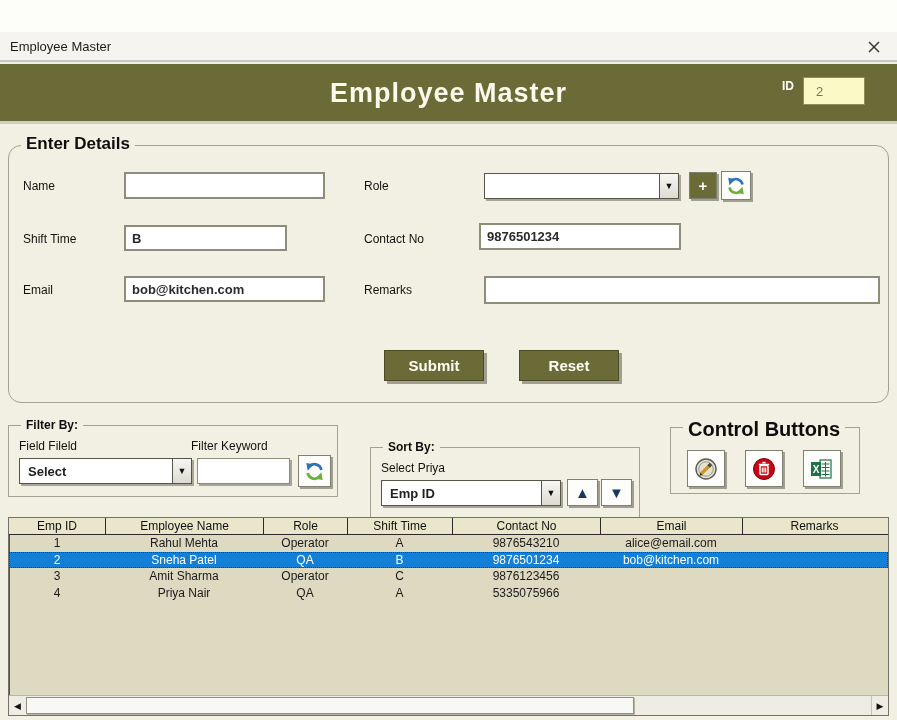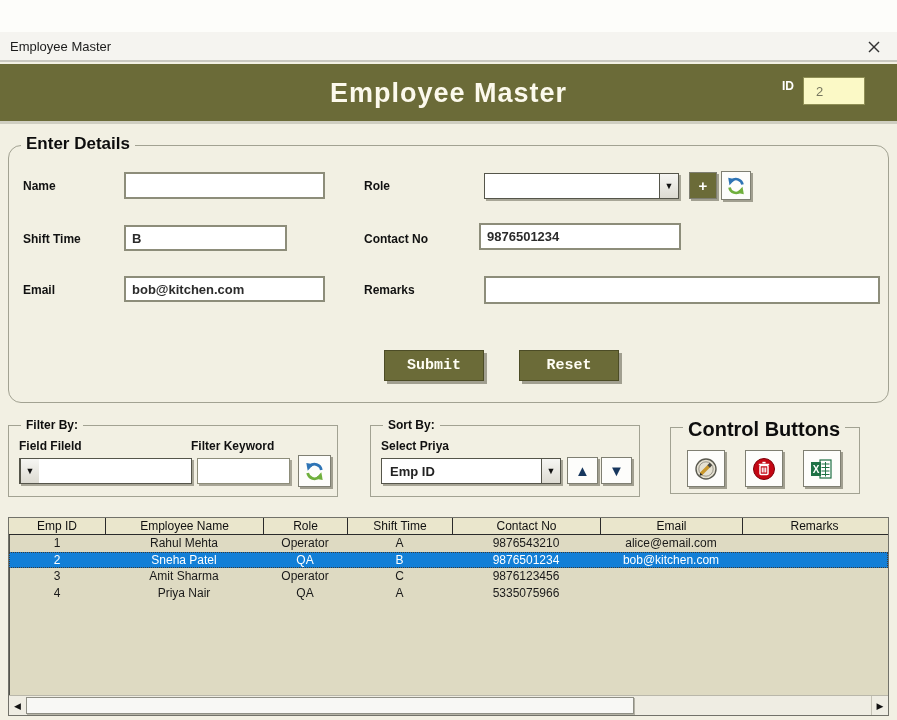--- a/index.html
+++ b/index.html
@@ -23,39 +23,39 @@
   .id-label { position:absolute; left:782px; top:15px; font-size:12px; font-weight:bold; color:#fff; }
   .id-box { position:absolute; left:803px; top:13px; width:62px; height:28px;
             background:#FBF9C6; border:1px solid #8f8f55; font-size:13px; color:#77775f;
             padding:6px 0 0 12px; }
 
   
   .frame { position:absolute; border:1px solid #a2a292; }
   .frame-title { position:absolute; left:12px; background:#F2F0E3; padding:0 5px;
                  font-weight:bold; color:#0d0d0d; white-space:nowrap; }
 
-  .lbl { position:absolute; font-size:12px; font-weight:bold; color:#111; }
+  .lbl { position:absolute; font-size:12px; font-weight:normal; color:#111; }
 
   .tb { position:absolute; background:#fff; border:2px solid #8d8d7a; font-family:"Liberation Sans",sans-serif;
         font-size:13px; font-weight:bold; color:#2b2b2b; padding:0 6px; outline:none; }
 
   
   .combo { position:absolute; background:#fff; border:1px solid #55554a;
            box-shadow:2px 2px 0 #a8a697; display:flex; }
   .combo-text { flex:1; font-size:13px; font-weight:bold; color:#222; padding:5px 0 0 8px; overflow:hidden; }
   .combo-btn { width:19px; border-left:1px solid #55554a; background:linear-gradient(#f6f6f3,#dddbd2);
                display:flex; align-items:center; justify-content:center; font-size:9px; color:#111; cursor:pointer; }
 
   
   .btn3d { position:absolute; background:#FDFDFB; border:1px solid #7f7f72;
            box-shadow:2px 2px 0 #a19f90; display:flex; align-items:center; justify-content:center; cursor:pointer; }
   .olive-btn { background:#6B6B38; color:#fff; font-weight:bold; }
 
   .cmd-btn { position:absolute; width:100px; height:31px; background:#6B6B38; color:#FFFEF4;
-             font-weight:bold; font-size:15px; font-family:Liberation Mono, monospace;
+             font-weight:bold; font-size:15px; font-family:Liberation Sans, sans-serif;
              border:1px solid #4c4c26; box-shadow:3px 3px 0 #a19f90; cursor:pointer; }
 
   .tri { font-size:15px; color:#17375E; line-height:1; }
 
   
   .listbox { position:absolute; left:8px; top:485px; width:881px; height:199px;
              background:#DEDAC2; border:1px solid #72726a; box-shadow:inset 1px 1px 0 #55554d; }
   .thead { display:grid; grid-template-columns:96px 158px 84px 105px 148px 142px 144px;
            height:17px; background:#EAE6CC; border-bottom:1px solid #2a2a2a; }
   .th { font-size:12px; color:#111; text-align:center; line-height:16px; overflow:hidden; }
@@ -139,36 +139,37 @@
 
     <button class="cmd-btn" style="left:375px; top:204px;">Submit</button>
     <button class="cmd-btn" style="left:510px; top:204px;">Reset</button>
   </div>
 
   <div class="frame" style="left:8px; top:393px; width:330px; height:72px;">
     <span class="frame-title" style="top:-8px; font-size:12px;">Filter By:</span>
     <span class="lbl" style="left:10px; top:13px;">Field Fileld</span>
     <span class="lbl" style="left:182px; top:13px;">Filter Keyword</span>
     <div class="combo" style="left:10px; top:32px; width:173px; height:26px;">
+      <span class="combo-text">Select</span>
       <span class="combo-btn">
         <span>▼</span>
       </span>
     </div>
     <input class="tb" style="left: 188px; top: 32px; width: 93px; height: 26px; border-width: 1px; box-shadow: rgb(168, 166, 151) 2px 2px 0px;" value="">
     <div class="btn3d" style="left:289px; top:29px; width:33px; height:32px;">
       <svg class="icon-svg" width="21" height="21" viewBox="0 0 20 20">
         <path d="M16.5 8.5 A6.5 6.5 0 0 0 5.5 5" fill="none" stroke="#2E74B5" stroke-width="2.6"></path>
         <polygon points="2.2,1.8 9.2,3.2 3.5,9.2" fill="#2E74B5"></polygon>
         <path d="M3.5 11.5 A6.5 6.5 0 0 0 14.5 15" fill="none" stroke="#6FAF3C" stroke-width="2.6"></path>
         <polygon points="17.8,18.2 10.8,16.8 16.5,10.8" fill="#6FAF3C"></polygon>
       </svg>
     </div>
   </div>
 
-  <div class="frame" style="left:370px; top:393px; width:270px; height:72px;">
+  <div class="frame" style="left:370px; top:415px; width:270px; height:72px;">
     <span class="frame-title" style="top:-8px; font-size:12px;">Sort By:</span>
     <span class="lbl" style="left:10px; top:13px;">Select Priya</span>
     <div class="combo" style="left:10px; top:32px; width:180px; height:26px;">
       <span class="combo-text">Emp ID</span>
       <span class="combo-btn">
         <span>▼</span>
       </span>
     </div>
     <div class="btn3d" style="left:196px; top:31px; width:31px; height:27px;">
       <span class="tri">▲</span>

